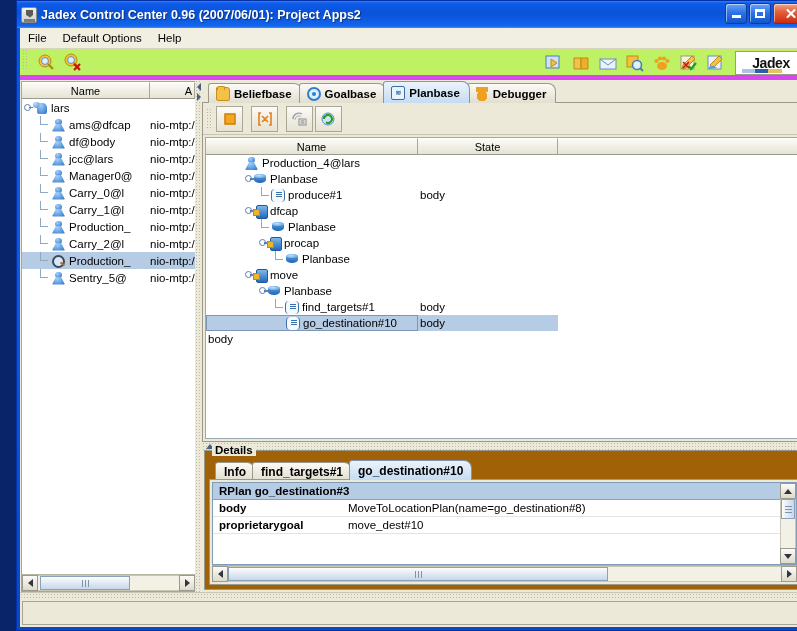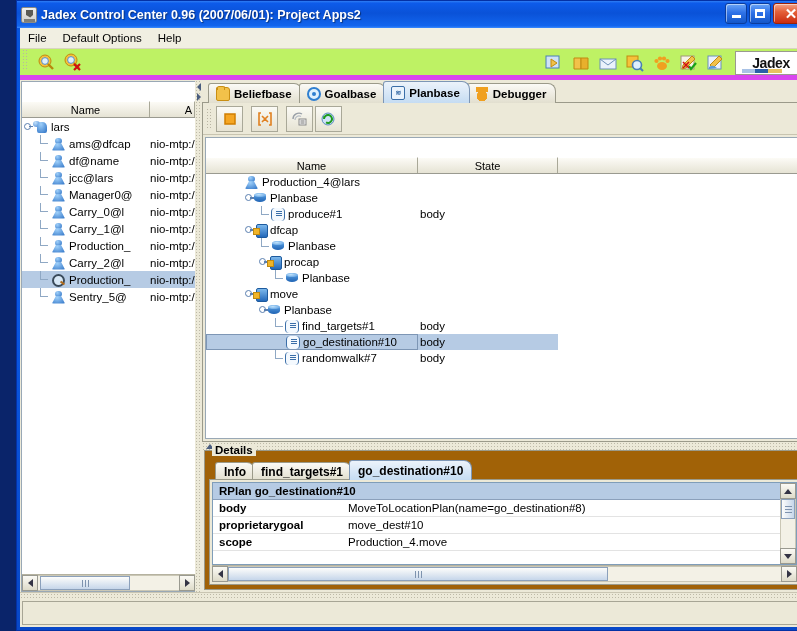--- a/index.html
+++ b/index.html
@@ -154,21 +154,20 @@
   .right-pane {
     flex: 1; display: flex; flex-direction: column;
     overflow: hidden; padding: 1px 2px 0 0;
   }
 
   
   .thead {
     display: flex; height: 17px; flex: none;
     background: #fde047;
     border-bottom: 1px solid #9a9a90;
-    margin-top: 19px;
   }
   .th {
     background: linear-gradient(to bottom,#fcfbf6,#e6e3d4);
     border-right: 1px solid #a9a898;
     border-top: 1px solid #fff;
     display: flex; align-items: center; justify-content: center;
     font-size: 11px; color: #000; overflow: hidden; white-space: nowrap;
   }
 
   
@@ -550,21 +549,21 @@
             <div class="indent"></div>
             <div class="elbow"></div>
             <div class="icon-agent"></div>
             <span>ams@dfcap</span>
             <span class="tcell-addr">nio-mtp:/</span>
           </div>
           <div class="trow">
             <div class="indent"></div>
             <div class="elbow"></div>
             <div class="icon-agent"></div>
-            <span>df@name</span>
+            <span>df@body</span>
             <span class="tcell-addr">nio-mtp:/</span>
           </div>
           <div class="trow">
             <div class="indent"></div>
             <div class="elbow"></div>
             <div class="icon-agent"></div>
             <span>jcc@lars</span>
             <span class="tcell-addr">nio-mtp:/</span>
           </div>
           <div class="trow">
@@ -804,27 +803,20 @@
                   <div class="indent"></div>
                   <div class="indent"></div>
                   <div class="indent"></div>
                   <div class="ic-plan2"></div>
                   <span>go_destination#10</span>
                 </div>
                 <div class="pstate">body</div>
               </div>
 
               <div class="prow">
-                <div class="pname">
-                  <div class="indent"></div>
-                  <div class="indent"></div>
-                  <div class="elbow last"></div>
-                  <div class="ic-plan2"></div>
-                  <span>randomwalk#7</span>
-                </div>
                 <div class="pstate">body</div>
               </div>
 
             </div>
           </div>
         </div>
 
         <div class="splitter-h">
           <div class="sh-arrow up"></div>
           <div class="sh-arrow dn"></div>
@@ -833,32 +825,28 @@
         <div class="details">
           <div class="details-legend">Details</div>
           <div class="dtabstrip">
             <div class="dtab">Info</div>
             <div class="dtab">find_targets#1</div>
             <div class="dtab active">go_destination#10</div>
           </div>
           <div class="dtabpanel">
             <div class="prop-area">
               <div class="prop-table">
-                <div class="prop-head">RPlan go_destination#10</div>
+                <div class="prop-head">RPlan go_destination#3</div>
                 <div class="prop-row">
                   <div class="prop-key">body</div>
                   <div class="prop-val">MoveToLocationPlan(name=go_destination#8)</div>
                 </div>
                 <div class="prop-row">
                   <div class="prop-key">proprietarygoal</div>
                   <div class="prop-val">move_dest#10</div>
-                </div>
-                <div class="prop-row">
-                  <div class="prop-key">scope</div>
-                  <div class="prop-val">Production_4.move</div>
                 </div>
               </div>
               <div class="scroll-v">
                 <div class="sb-btn-v">
                     <div class="arw u"></div>
                   </div>
                 <div class="sb-track-v">
                   <div class="sb-thumb-v" style="top:0;height:20px">
                       <div class="ridges-v"></div>
                     </div>

